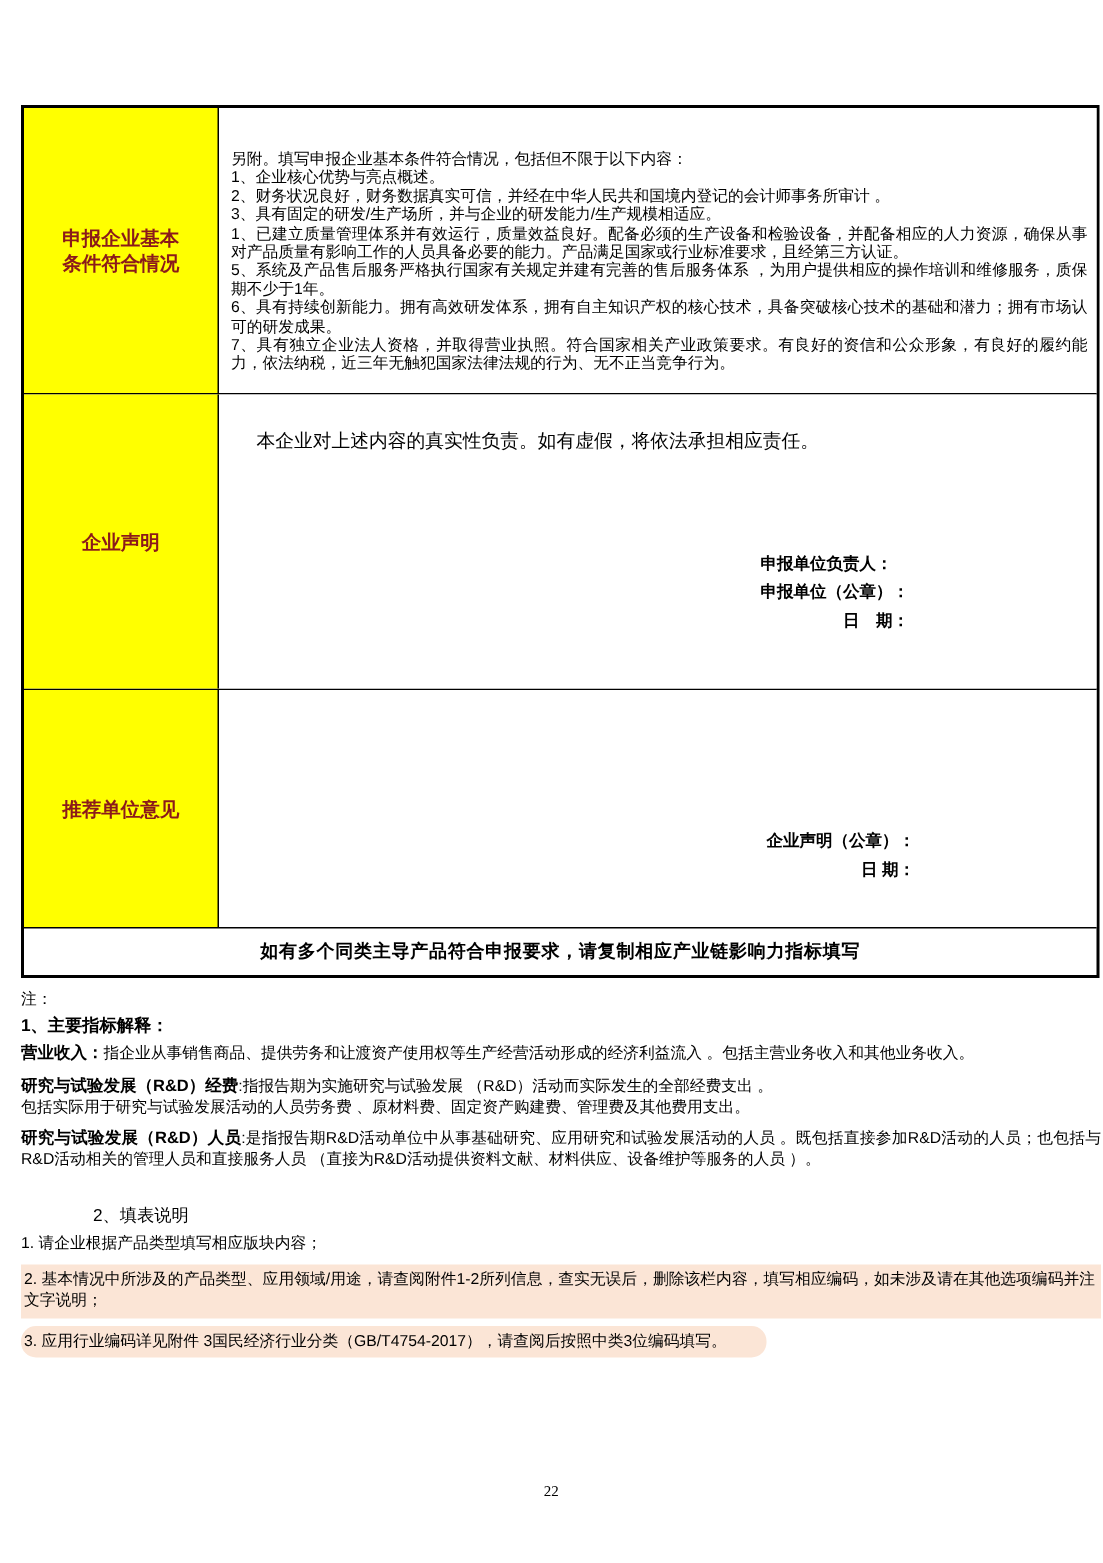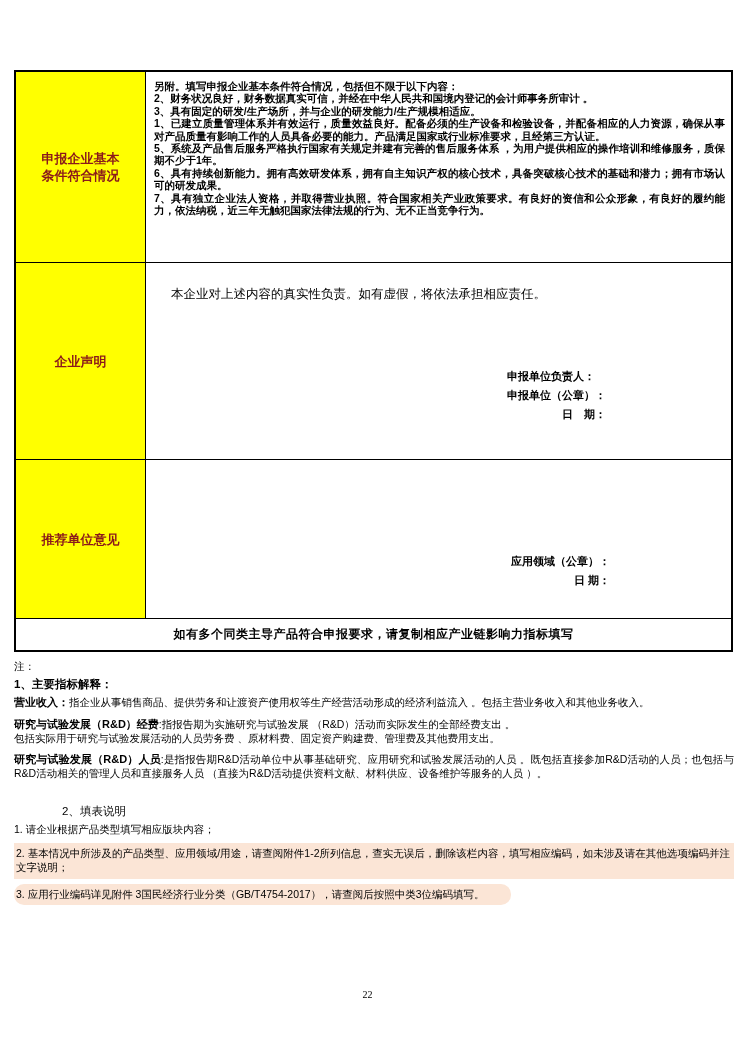--- a/index.html
+++ b/index.html
@@ -29,24 +29,23 @@
     padding: 2px 22px;
   }
   .content-cell { flex: 1; position: relative; background: #fff; }
 
   .row-conditions { height: 191px; }
   .row-declaration { height: 197px; }
   .row-recommend  { height: 159px; }
   .row-tail { height: 31px; display: block; text-align: center; }
 
   .cond-text {
-    padding: 8px 6px 0 8px;
+    padding: 28px 6px 0 8px;
     font-size: 10.5px; line-height: 12.4px;
     text-align: justify;
-    font-weight: bold;
   }
   .cond-text div { margin: 0; }
 
   .decl-text {
     position: absolute; left: 25px; top: 23px; right: 30px;
     font-size: 12.5px; line-height: 17px;
   }
   .sig-block {
     position: absolute; font-size: 11px; font-weight: 600; line-height: 19px;
     white-space: nowrap;
@@ -92,20 +91,21 @@
 
 <div class="page">
 
   <div class="form-table">
 
     <div class="trow row-conditions">
       <div class="label-cell">申报企业基本条件符合情况</div>
       <div class="content-cell">
         <div class="cond-text">
           <div>另附。填写申报企业基本条件符合情况，包括但不限于以下内容：</div>
+          <div>1、企业核心优势与亮点概述。</div>
           <div>2、财务状况良好，财务数据真实可信，并经在中华人民共和国境内登记的会计师事务所审计 。</div>
           <div>3、具有固定的研发/生产场所，并与企业的研发能力/生产规模相适应。</div>
           <div>1、已建立质量管理体系并有效运行，质量效益良好。配备必须的生产设备和检验设备，并配备相应的人力资源，确保从事对产品质量有影响工作的人员具备必要的能力。产品满足国家或行业标准要求，且经第三方认证。</div>
           <div>5、系统及产品售后服务严格执行国家有关规定并建有完善的售后服务体系 ，为用户提供相应的操作培训和维修服务，质保期不少于1年。</div>
           <div>6、具有持续创新能力。拥有高效研发体系，拥有自主知识产权的核心技术，具备突破核心技术的基础和潜力；拥有市场认可的研发成果。</div>
           <div>7、具有独立企业法人资格，并取得营业执照。符合国家相关产业政策要求。有良好的资信和公众形象，有良好的履约能力，依法纳税，近三年无触犯国家法律法规的行为、无不正当竞争行为。</div>
         </div>
       </div>
     </div>
 
@@ -118,21 +118,21 @@
           <div>申报单位（公章）：</div>
           <div class="sig-date">日　期：</div>
         </div>
       </div>
     </div>
 
     <div class="trow row-recommend">
       <div class="label-cell">推荐单位意见</div>
       <div class="content-cell">
         <div class="sig-block sig-reco">
-          <div>应用领域（公章）：</div>
+          <div>企业声明（公章）：</div>
           <div class="sig-date">日 期：</div>
         </div>
       </div>
     </div>
 
     <div class="trow row-tail">
       <div class="tail-note">如有多个同类主导产品符合申报要求，请复制相应产业链影响力指标填写</div>
     </div>
 
   </div>

